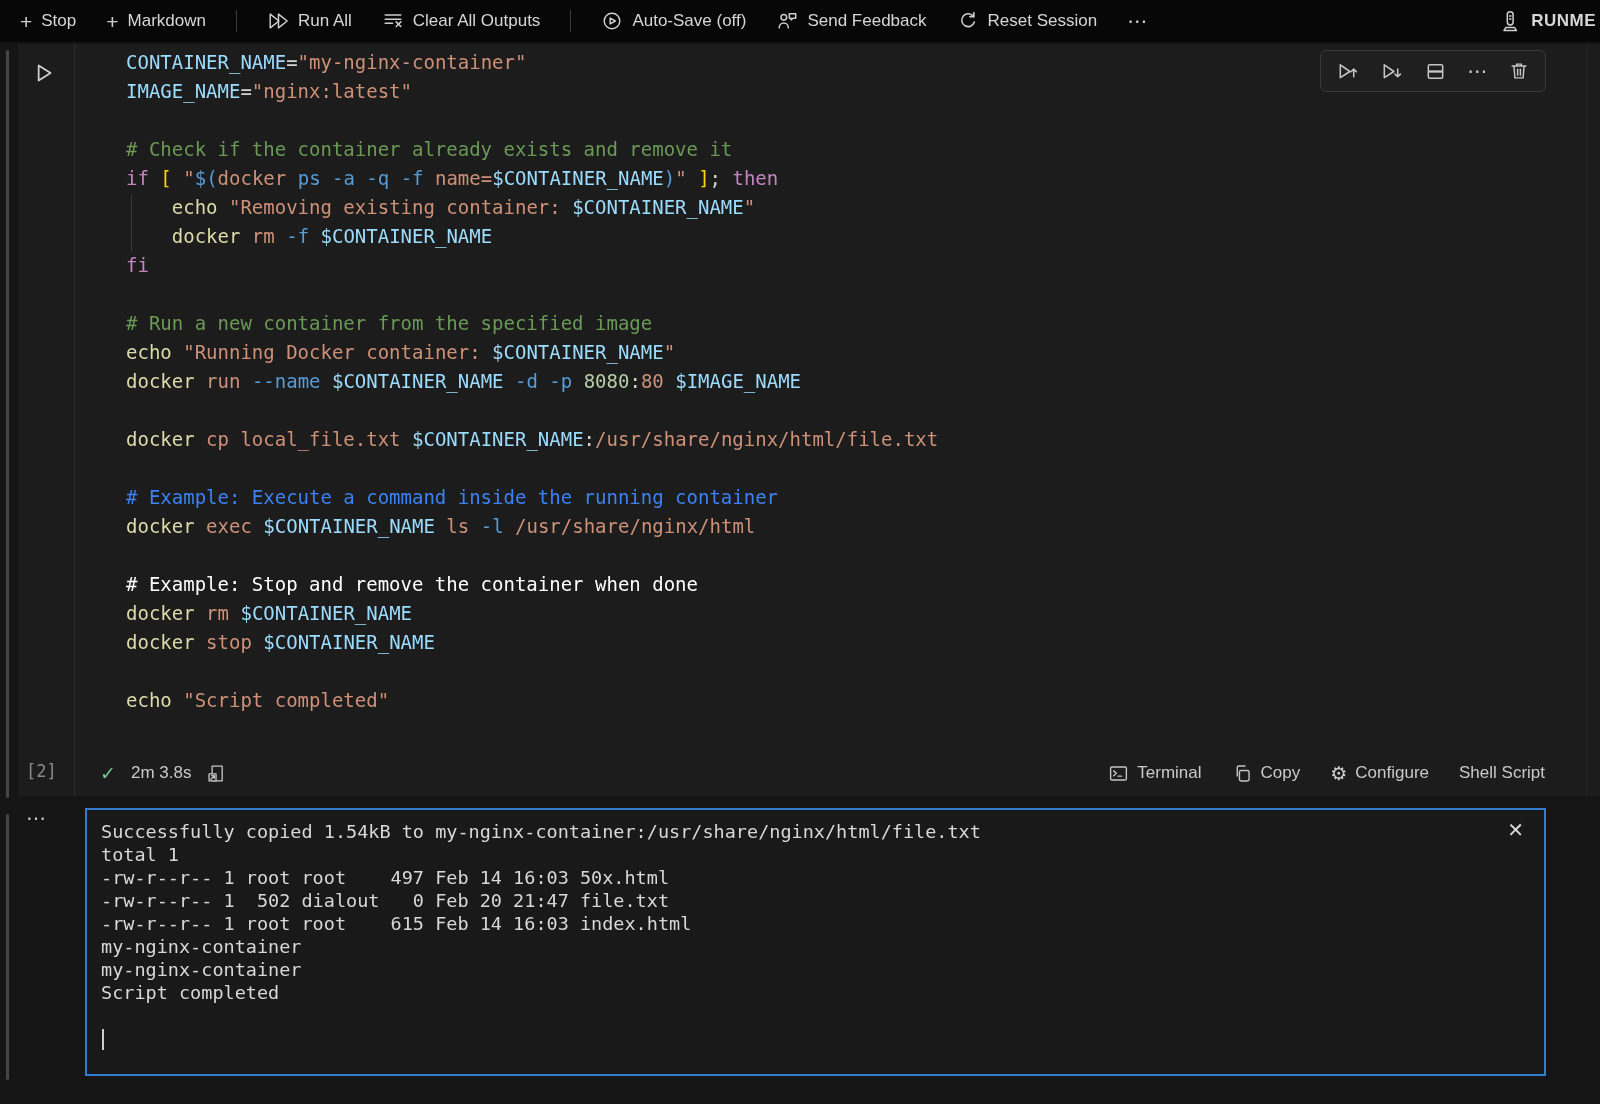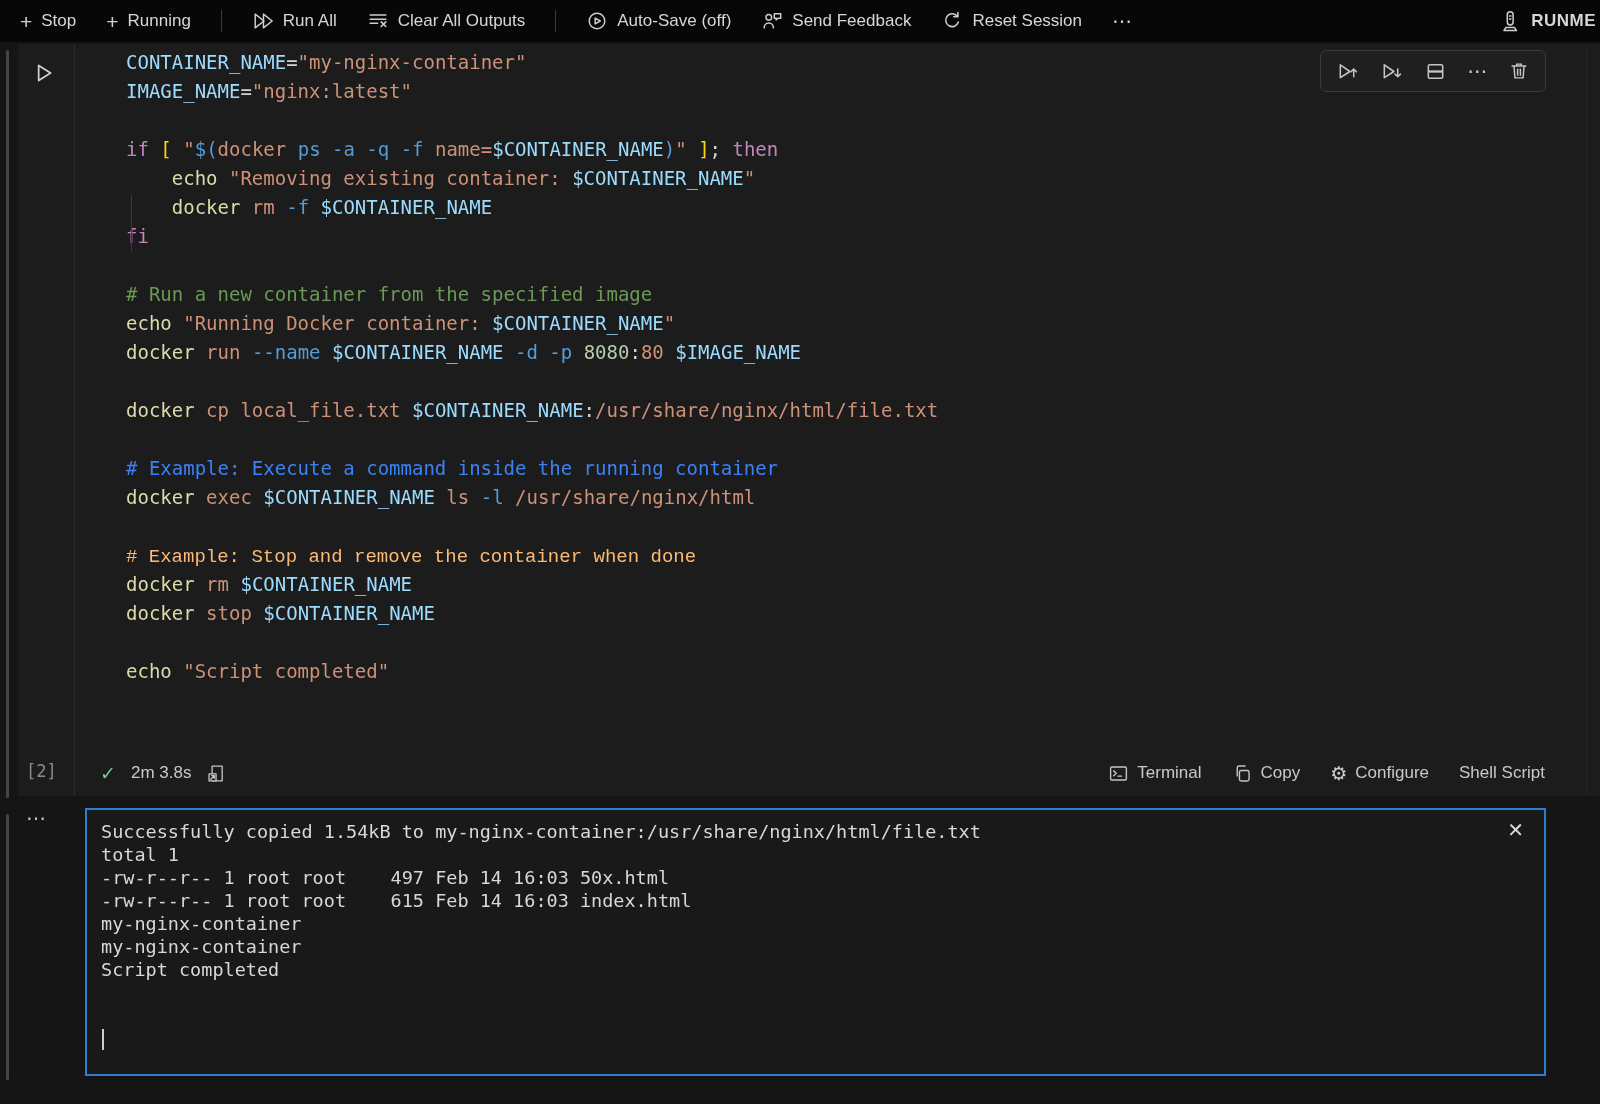--- a/index.html
+++ b/index.html
@@ -69,21 +69,21 @@
 </head>
 <body>
 
 <div class="toolbar">
   <div class="tb-item">
     <span class="tb-plus">+</span>
     <span>Stop</span>
   </div>
   <div class="tb-item">
     <span class="tb-plus">+</span>
-    <span>Running</span>
+    <span>Markdown</span>
   </div>
   <div class="tb-sep"></div>
   <div class="tb-item">
     <span>
       <svg width="22" height="22" viewBox="0 0 24 24" fill="none" stroke="#cfcfcf" stroke-width="1.6" stroke-linejoin="round">
         <path d="M3.5 4.5v15L13 12z"></path>
           <path d="M12.5 4.5v15L22 12z"></path>
       </svg>
     </span>
     <span>Run All</span>
@@ -184,35 +184,36 @@
       <line x1="10.5" y1="10" x2="10.5" y2="16.5"></line>
         <line x1="13.5" y1="10" x2="13.5" y2="16.5"></line>
     </svg>
   </span>
 </div>
 
 <div class="abs code">
     <div class="code-line"><span style="color: rgb(156, 220, 254);">CONTAINER_NAME</span><span style="color: rgb(212, 212, 212);">=</span><span style="color: rgb(206, 145, 120);">"my-nginx-container"</span></div>
     <div class="code-line"><span style="color: rgb(156, 220, 254);">IMAGE_NAME</span><span style="color: rgb(212, 212, 212);">=</span><span style="color: rgb(206, 145, 120);">"nginx:latest"</span></div>
     <div class="code-line">&nbsp;</div>
+    <div class="code-line"><span style="color: rgb(106, 153, 85);"># Check if the container already exists and remove it</span></div>
     <div class="code-line"><span style="color: rgb(197, 134, 192);">if</span><span style="color: rgb(212, 212, 212);"> </span><span style="color: rgb(255, 215, 0);">[</span><span style="color: rgb(212, 212, 212);"> </span><span style="color: rgb(206, 145, 120);">"</span><span style="color: rgb(86, 156, 214);">$(</span><span style="color: rgb(206, 145, 120);">docker</span><span style="color: rgb(212, 212, 212);"> </span><span style="color: rgb(86, 156, 214);">ps -a -q -f</span><span style="color: rgb(212, 212, 212);"> </span><span style="color: rgb(206, 145, 120);">name=</span><span style="color: rgb(156, 220, 254);">$CONTAINER_NAME</span><span style="color: rgb(86, 156, 214);">)</span><span style="color: rgb(206, 145, 120);">"</span><span style="color: rgb(212, 212, 212);"> </span><span style="color: rgb(255, 215, 0);">]</span><span style="color: rgb(212, 212, 212);">; </span><span style="color: rgb(197, 134, 192);">then</span></div>
     <div class="code-line"><span style="color: rgb(212, 212, 212);">    </span><span style="color: rgb(220, 220, 170);">echo</span><span style="color: rgb(212, 212, 212);"> </span><span style="color: rgb(206, 145, 120);">"Removing existing container: </span><span style="color: rgb(156, 220, 254);">$CONTAINER_NAME</span><span style="color: rgb(206, 145, 120);">"</span></div>
     <div class="code-line"><span style="color: rgb(212, 212, 212);">    </span><span style="color: rgb(220, 220, 170);">docker</span><span style="color: rgb(212, 212, 212);"> </span><span style="color: rgb(206, 145, 120);">rm</span><span style="color: rgb(212, 212, 212);"> </span><span style="color: rgb(86, 156, 214);">-f</span><span style="color: rgb(212, 212, 212);"> </span><span style="color: rgb(156, 220, 254);">$CONTAINER_NAME</span></div>
     <div class="code-line"><span style="color: rgb(197, 134, 192);">fi</span></div>
     <div class="code-line">&nbsp;</div>
     <div class="code-line"><span style="color: rgb(106, 153, 85);"># Run a new container from the specified image</span></div>
     <div class="code-line"><span style="color: rgb(220, 220, 170);">echo</span><span style="color: rgb(212, 212, 212);"> </span><span style="color: rgb(206, 145, 120);">"Running Docker container: </span><span style="color: rgb(156, 220, 254);">$CONTAINER_NAME</span><span style="color: rgb(206, 145, 120);">"</span></div>
     <div class="code-line"><span style="color: rgb(220, 220, 170);">docker</span><span style="color: rgb(212, 212, 212);"> </span><span style="color: rgb(206, 145, 120);">run</span><span style="color: rgb(212, 212, 212);"> </span><span style="color: rgb(86, 156, 214);">--name</span><span style="color: rgb(212, 212, 212);"> </span><span style="color: rgb(156, 220, 254);">$CONTAINER_NAME</span><span style="color: rgb(212, 212, 212);"> </span><span style="color: rgb(86, 156, 214);">-d -p</span><span style="color: rgb(212, 212, 212);"> </span><span style="color: rgb(181, 206, 168);">8080</span><span style="color: rgb(212, 212, 212);">:</span><span style="color: rgb(206, 145, 120);">80</span><span style="color: rgb(212, 212, 212);"> </span><span style="color: rgb(156, 220, 254);">$IMAGE_NAME</span></div>
     <div class="code-line">&nbsp;</div>
     <div class="code-line"><span style="color: rgb(220, 220, 170);">docker</span><span style="color: rgb(212, 212, 212);"> </span><span style="color: rgb(206, 145, 120);">cp local_file.txt</span><span style="color: rgb(212, 212, 212);"> </span><span style="color: rgb(156, 220, 254);">$CONTAINER_NAME</span><span style="color: rgb(212, 212, 212);">:</span><span style="color: rgb(206, 145, 120);">/usr/share/nginx/html/file.txt</span></div>
     <div class="code-line">&nbsp;</div>
     <div class="code-line"><span style="color: #3b82f6;"># Example: Execute a command inside the running container</span></div>
     <div class="code-line"><span style="color: rgb(220, 220, 170);">docker</span><span style="color: rgb(212, 212, 212);"> </span><span style="color: rgb(206, 145, 120);">exec</span><span style="color: rgb(212, 212, 212);"> </span><span style="color: rgb(156, 220, 254);">$CONTAINER_NAME</span><span style="color: rgb(212, 212, 212);"> </span><span style="color: rgb(206, 145, 120);">ls</span><span style="color: rgb(212, 212, 212);"> </span><span style="color: rgb(86, 156, 214);">-l</span><span style="color: rgb(212, 212, 212);"> </span><span style="color: rgb(206, 145, 120);">/usr/share/nginx/html</span></div>
     <div class="code-line">&nbsp;</div>
-    <div class="code-line"><span style="color: #fdba74; font-family: Liberation Mono, monospace;"># Example: Stop and remove the container when done</span></div>
+    <div class="code-line"><span style="color: #ffffff;"># Example: Stop and remove the container when done</span></div>
     <div class="code-line"><span style="color: rgb(220, 220, 170);">docker</span><span style="color: rgb(212, 212, 212);"> </span><span style="color: rgb(206, 145, 120);">rm</span><span style="color: rgb(212, 212, 212);"> </span><span style="color: rgb(156, 220, 254);">$CONTAINER_NAME</span></div>
     <div class="code-line"><span style="color: rgb(220, 220, 170);">docker</span><span style="color: rgb(212, 212, 212);"> </span><span style="color: rgb(206, 145, 120);">stop</span><span style="color: rgb(212, 212, 212);"> </span><span style="color: rgb(156, 220, 254);">$CONTAINER_NAME</span></div>
     <div class="code-line">&nbsp;</div>
     <div class="code-line"><span style="color: rgb(220, 220, 170);">echo</span><span style="color: rgb(212, 212, 212);"> </span><span style="color: rgb(206, 145, 120);">"Script completed"</span></div>
   </div>
 <div class="abs indent-guide"></div>
 
 <span class="abs exec-count">[2]</span>
 <div class="abs status-row">
   <div class="status-left">
@@ -251,20 +252,21 @@
     </span>
   </div>
 </div>
 
 <span class="abs out-kebab">⋯</span>
 <div class="abs output-panel" style="border-color: rgb(47, 124, 208);">
   <div class="output-pre">
       <div class="out-line">Successfully copied 1.54kB to my-nginx-container:/usr/share/nginx/html/file.txt</div>
       <div class="out-line">total 1</div>
       <div class="out-line">-rw-r--r-- 1 root root    497 Feb 14 16:03 50x.html</div>
+      <div class="out-line">-rw-r--r-- 1  502 dialout   0 Feb 20 21:47 file.txt</div>
       <div class="out-line">-rw-r--r-- 1 root root    615 Feb 14 16:03 index.html</div>
       <div class="out-line">my-nginx-container</div>
       <div class="out-line">my-nginx-container</div>
       <div class="out-line">Script completed</div>
     </div>
   <span class="close-x">✕</span>
   <div class="cursor-bar"></div>
 </div>
 
 </body></html>

